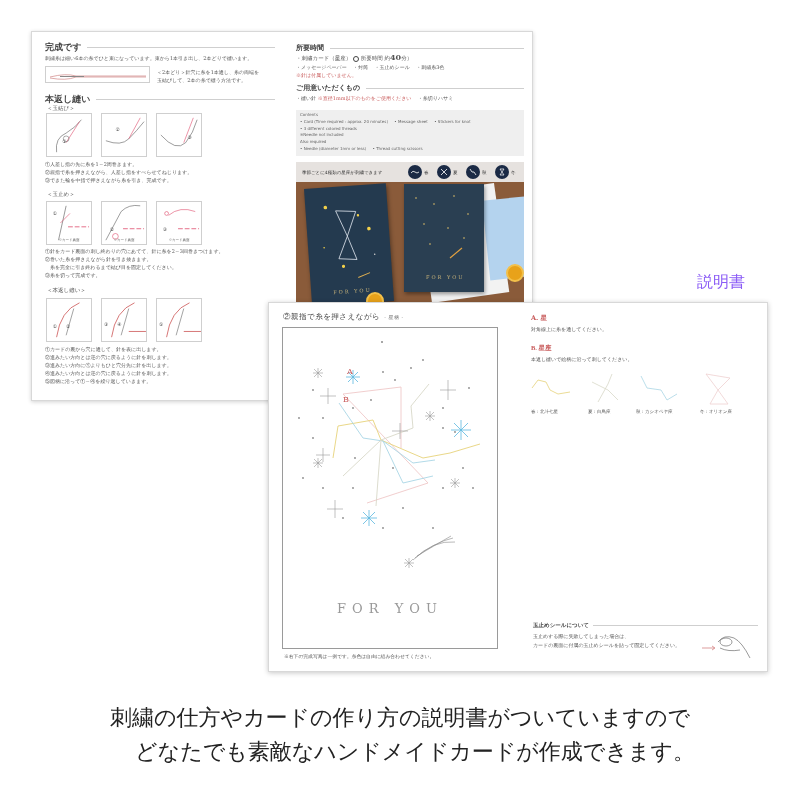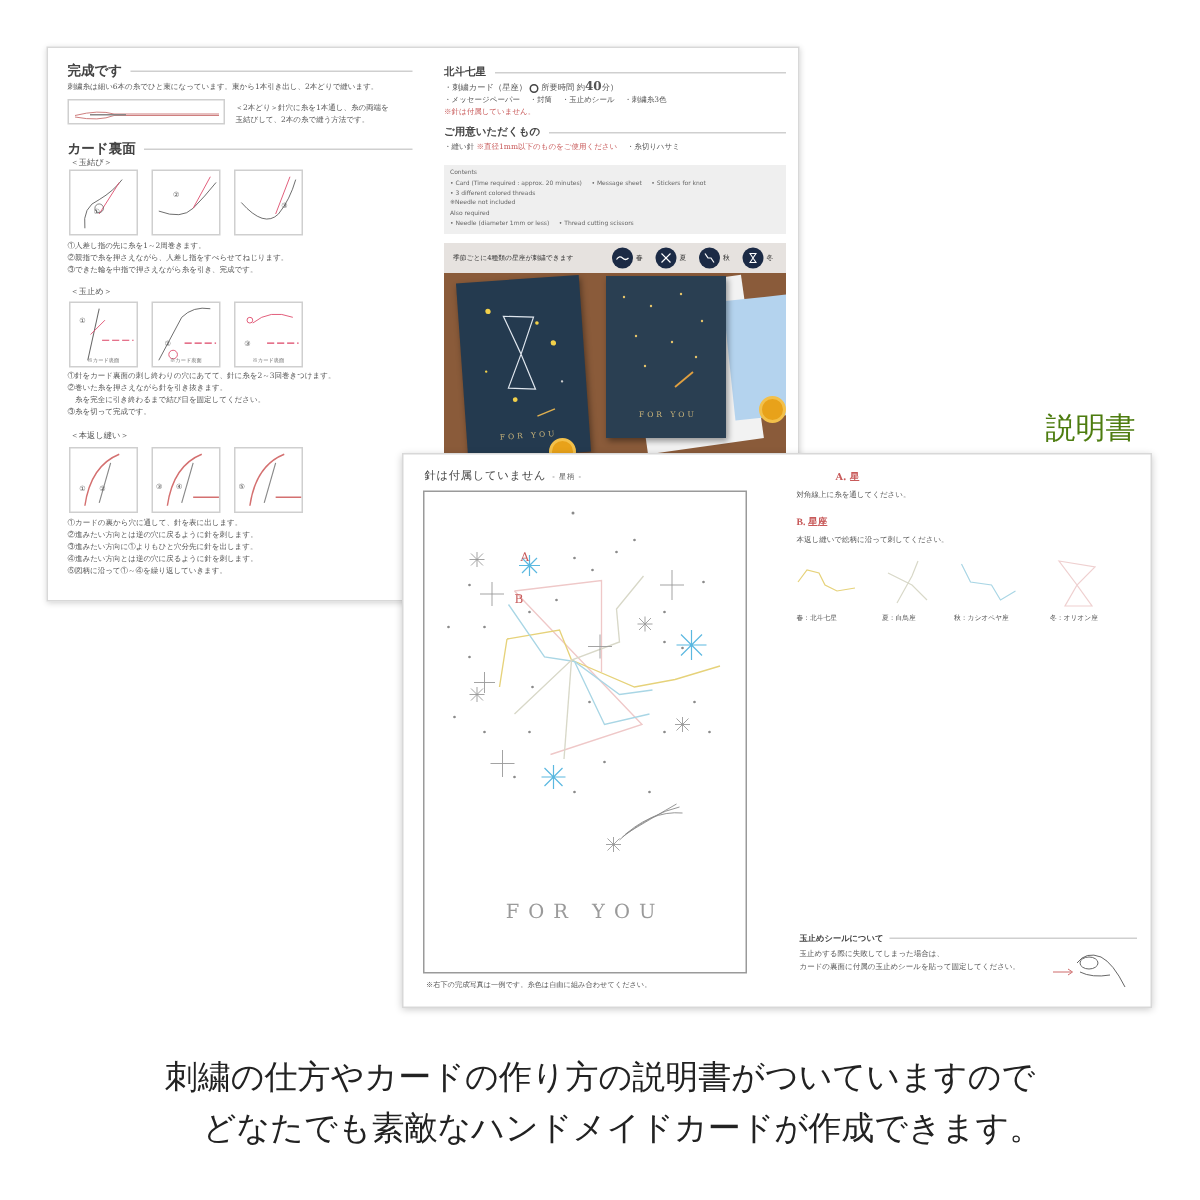--- a/index.html
+++ b/index.html
@@ -51,21 +51,21 @@
   .note-bottom { position: absolute; left: 284px; top: 653px; font-size: 4.8px; color: #555; }
 
   .right-col .label { position: absolute; font-size: 6.5px; font-weight: bold; color: #c85a5a; }
   .right-col .desc { position: absolute; font-size: 5px; color: #555; }
   .constel { position: absolute; width: 52px; height: 40px; }
   .constel-cap { position: absolute; font-size: 4.5px; color: #555; white-space: nowrap; }
 
   .seal-title { position: absolute; left: 533px; top: 622px; width: 225px; font-size: 5.5px; font-weight: bold; color: #444; display:flex; align-items:center; gap:4px; }
   .seal-title .rule { flex: 1; height: 1px; background: #cfcfcf; }
 
-  .doc-label { position: absolute; left: 697px; top: 272px; font-family: Liberation Serif, serif; font-size: 20px; color: #4d7c0f; }
+  .doc-label { position: absolute; left: 697px; top: 272px; font-family: Liberation Serif, serif; font-size: 16px; color: #8b5cf6; }
   .caption { position: absolute; left: 0; right: 0; text-align: center; font-family: "DejaVu Sans", sans-serif; font-size: 22px; color: #222; }
 </style>
 </head>
 <body>
 
 <div class="sheet-back"></div>
 
 <div class="sec-title" style="left:45px;top:41px;width:230px;">
   <span>完成です</span>
     <span class="rule"></span>
@@ -75,21 +75,21 @@
   <svg width="105" height="17" viewBox="0 0 105 17">
     <path d="M4 10 Q20 6 30 9 L100 9" stroke="#c87070" stroke-width="0.6" fill="none"></path>
     <path d="M4 11 Q20 14 30 10 L100 10" stroke="#c87070" stroke-width="0.6" fill="none"></path>
     <line x1="14" y1="9.5" x2="38" y2="9.5" stroke="#888" stroke-width="1"></line>
   </svg>
 </div>
 <div class="tiny" style="left:157px;top:69px;">＜2本どり＞針穴に糸を1本通し、糸の両端を</div>
 <div class="tiny" style="left:157px;top:77px;">玉結びして、2本の糸で縫う方法です。</div>
 
 <div class="sec-title" style="left:45px;top:93px;width:230px;">
-  <span>カード裏面</span>
+  <span>本返し縫い</span>
     <span class="rule"></span>
 </div>
 <div class="sub" style="left:47px;top:105px;">＜玉結び＞</div>
 
 <div class="illus" style="left:46px;top:113px;">
   <svg viewBox="0 0 46 44">
       <path d="M10 40 Q8 25 20 20 Q30 14 36 6" stroke="#555" stroke-width="0.6" fill="none"></path>
       <path d="M20 30 L34 8" stroke="#d46" stroke-width="0.6"></path>
       <circle cx="20" cy="26" r="3" stroke="#555" stroke-width="0.5" fill="none"></circle>
       <text x="16" y="30" font-size="5" fill="#555">①</text>
@@ -172,21 +172,21 @@
       <text x="2" y="28" font-size="5" fill="#555">⑤</text>
     </svg>
 </div>
 <div class="tiny" style="left:45px;top:346px;">①カードの裏から穴に通して、針を表に出します。</div>
 <div class="tiny" style="left:45px;top:354px;">②進みたい方向とは逆の穴に戻るように針を刺します。</div>
 <div class="tiny" style="left:45px;top:362px;">③進みたい方向に①よりもひと穴分先に針を出します。</div>
 <div class="tiny" style="left:45px;top:370px;">④進みたい方向とは逆の穴に戻るように針を刺します。</div>
 <div class="tiny" style="left:45px;top:378px;">⑤図柄に沿って①～④を繰り返していきます。</div>
 
 <div class="sec-title" style="left:296px;top:43px;width:228px;font-size:7px;">
-  <span>北斗七星</span>
+  <span>所要時間</span>
     <span class="rule"></span>
 </div>
 <div class="tiny" style="left:296px;top:54px;font-size:5.5px;">
   <span>・刺繍カード（星座）</span>
   <span style="display:inline-block;width:6px;height:6px;border:0.7px solid #444;border-radius:50%;vertical-align:middle;"></span>
   <span>所要時間 約</span><span style="font-size:8px;font-weight:bold;">40</span><span>分）</span>
 </div>
 <div class="tiny" style="left:296px;top:64px;font-size:5px;">
   <span>・メッセージペーパー</span>&nbsp;&nbsp;&nbsp;
   <span>・封筒</span>&nbsp;&nbsp;&nbsp;
@@ -288,21 +288,21 @@
       </span>
     <span class="lbl">冬</span>
   </div>
 </div>
 
 <div class="doc-label">説明書</div>
 
 <div class="sheet-front"></div>
 
 <div class="hm-title">
-  <span>針は付属していません</span><span class="small">- 星柄 -</span>
+  <span>②親指で糸を押さえながら</span><span class="small">- 星柄 -</span>
 </div>
 
 <div class="card-frame">
   <svg width="216" height="260" viewBox="0 0 216 260" style="position:absolute;left:0;top:0;">
 
     <g fill="none" stroke-width="0.9">
       <polyline points="60,66 118,59 118,120" stroke="#efc8c8"></polyline>
       <path d="M60,66 L145,155 L84,175" stroke="#efc8c8"></path>
       <polyline points="55,98 90,92 98,112" stroke="#e6d27a"></polyline>
       <path d="M55,98 L50,130" stroke="#e6d27a"></path>
@@ -369,21 +369,21 @@
         <path d="M134,228 Q154,216 168,208"></path>
     </g>
     <text x="64" y="46" font-size="8" fill="#c85a5a" font-family="DejaVu Serif, serif">A</text>
     <text x="60" y="74" font-size="8" fill="#c85a5a" font-family="DejaVu Serif, serif">B</text>
   </svg>
   <div class="for-you">FOR YOU</div>
 </div>
 <div class="note-bottom">※右下の完成写真は一例です。糸色は自由に組み合わせてください。</div>
 
 <div class="right-col">
-  <div class="label" style="left:557px;top:314px;">A. 星</div>
+  <div class="label" style="left:531px;top:314px;">A. 星</div>
   <div class="desc" style="left:531px;top:326px;">対角線上に糸を通してください。</div>
   <div class="label" style="left:531px;top:344px;font-family:Liberation Serif, serif;">B. 星座</div>
   <div class="desc" style="left:531px;top:356px;">本返し縫いで絵柄に沿って刺してください。</div>
 
   <svg class="constel" style="left:528px;top:372px;" viewBox="0 0 52 40">
     <polyline points="4,16 10,8 18,10 22,18 30,22 42,20" stroke="#e6d27a" stroke-width="0.8" fill="none"></polyline>
   </svg>
   <svg class="constel" style="left:582px;top:372px;" viewBox="0 0 52 40">
     <path d="M30 2 L26 12 L16 30 M10 10 L26 18 L36 28" stroke="#d8d8c8" stroke-width="0.8" fill="none"></path>
   </svg>

